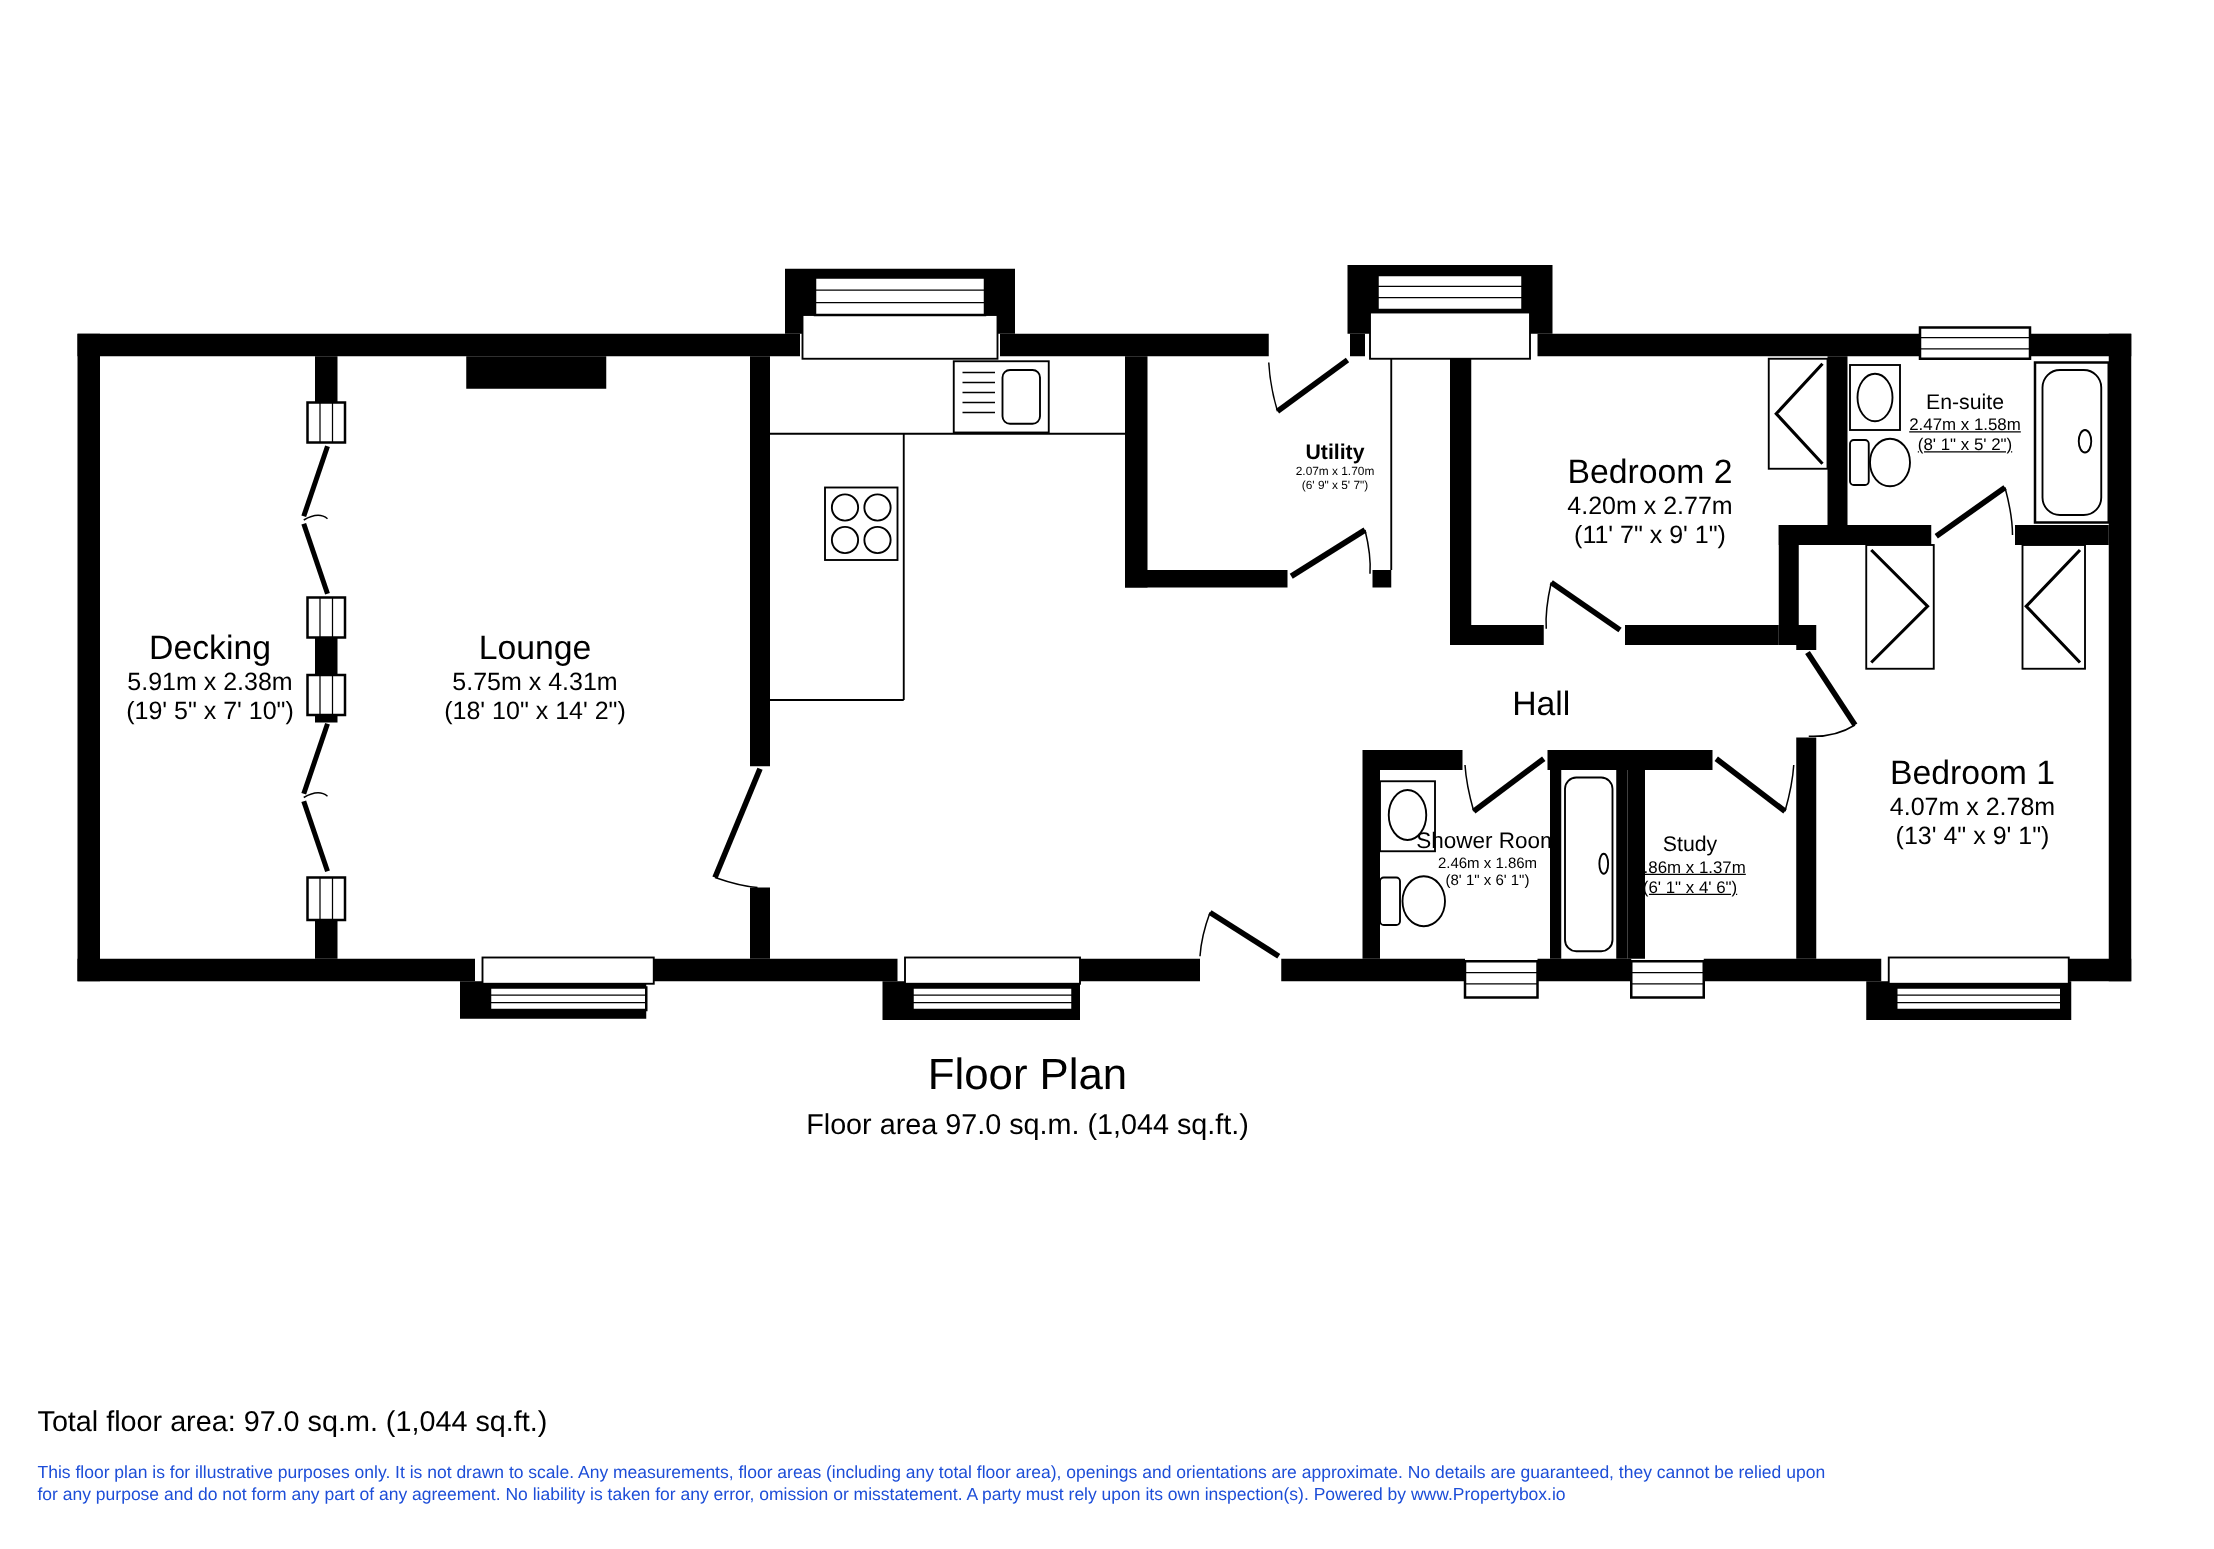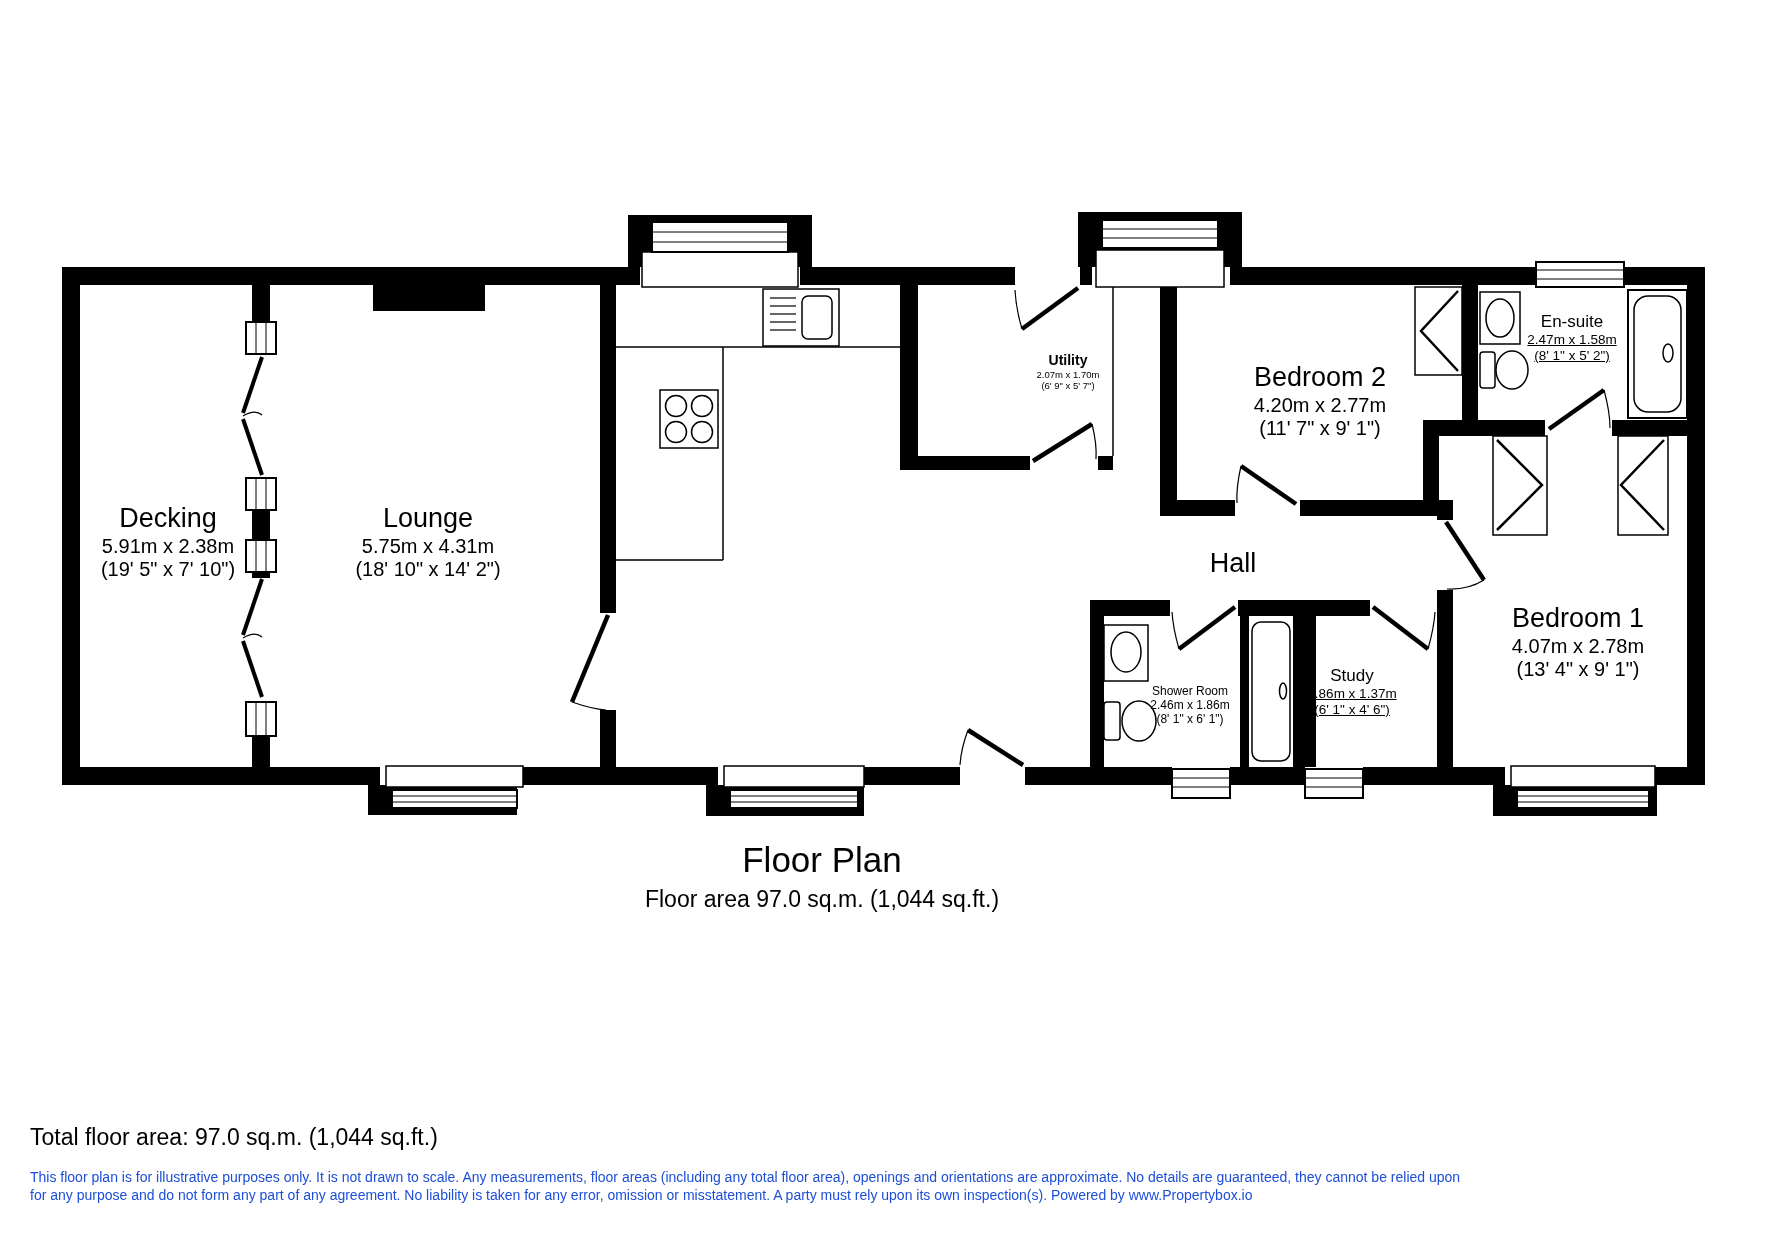--- a/index.html
+++ b/index.html
@@ -4,23 +4,23 @@
 <style>
   html,body{margin:0;padding:0;background:#ffffff;}
   .canvas{position:relative;width:1771px;height:1239px;background:#fff;overflow:hidden;
           font-family:"Liberation Sans", sans-serif;color:#000;}
   .plan-svg{position:absolute;left:0;top:0;}
   .room-label{position:absolute;transform:translateX(-50%);text-align:center;white-space:nowrap;line-height:1.18;}
   .rname-xl{font-size:27px;}
   .rdim-xl{font-size:20px;}
   .rname-md{font-size:17px;}
   .rdim-md{font-size:13.5px;text-decoration:underline;}
-  .rname-sm{font-size:12px;margin-top:22px;}
+  .rname-sm{font-size:18px;}
   .rdim-sm{font-size:12px;}
-  .rname-xs{font-size:14px;font-weight:bold;}
+  .rname-xs{font-size:17px;font-weight:bold;}
   .rdim-xs{font-size:9.5px;}
   .plan-title{position:absolute;left:822px;top:840px;transform:translateX(-50%);font-size:35px;}
   .plan-subtitle{position:absolute;left:822px;top:886px;transform:translateX(-50%);font-size:23px;text-align:center;}
   .footer-total{position:absolute;left:30px;top:1124px;font-size:23px;}
   .footer-disclaimer{position:absolute;left:30px;width:1720px;font-size:14px;color:#1d4ed8;line-height:18px;}
   .d1{top:1168px;} .d2{top:1186px;}
 </style>
 </head>
 <body>
 

